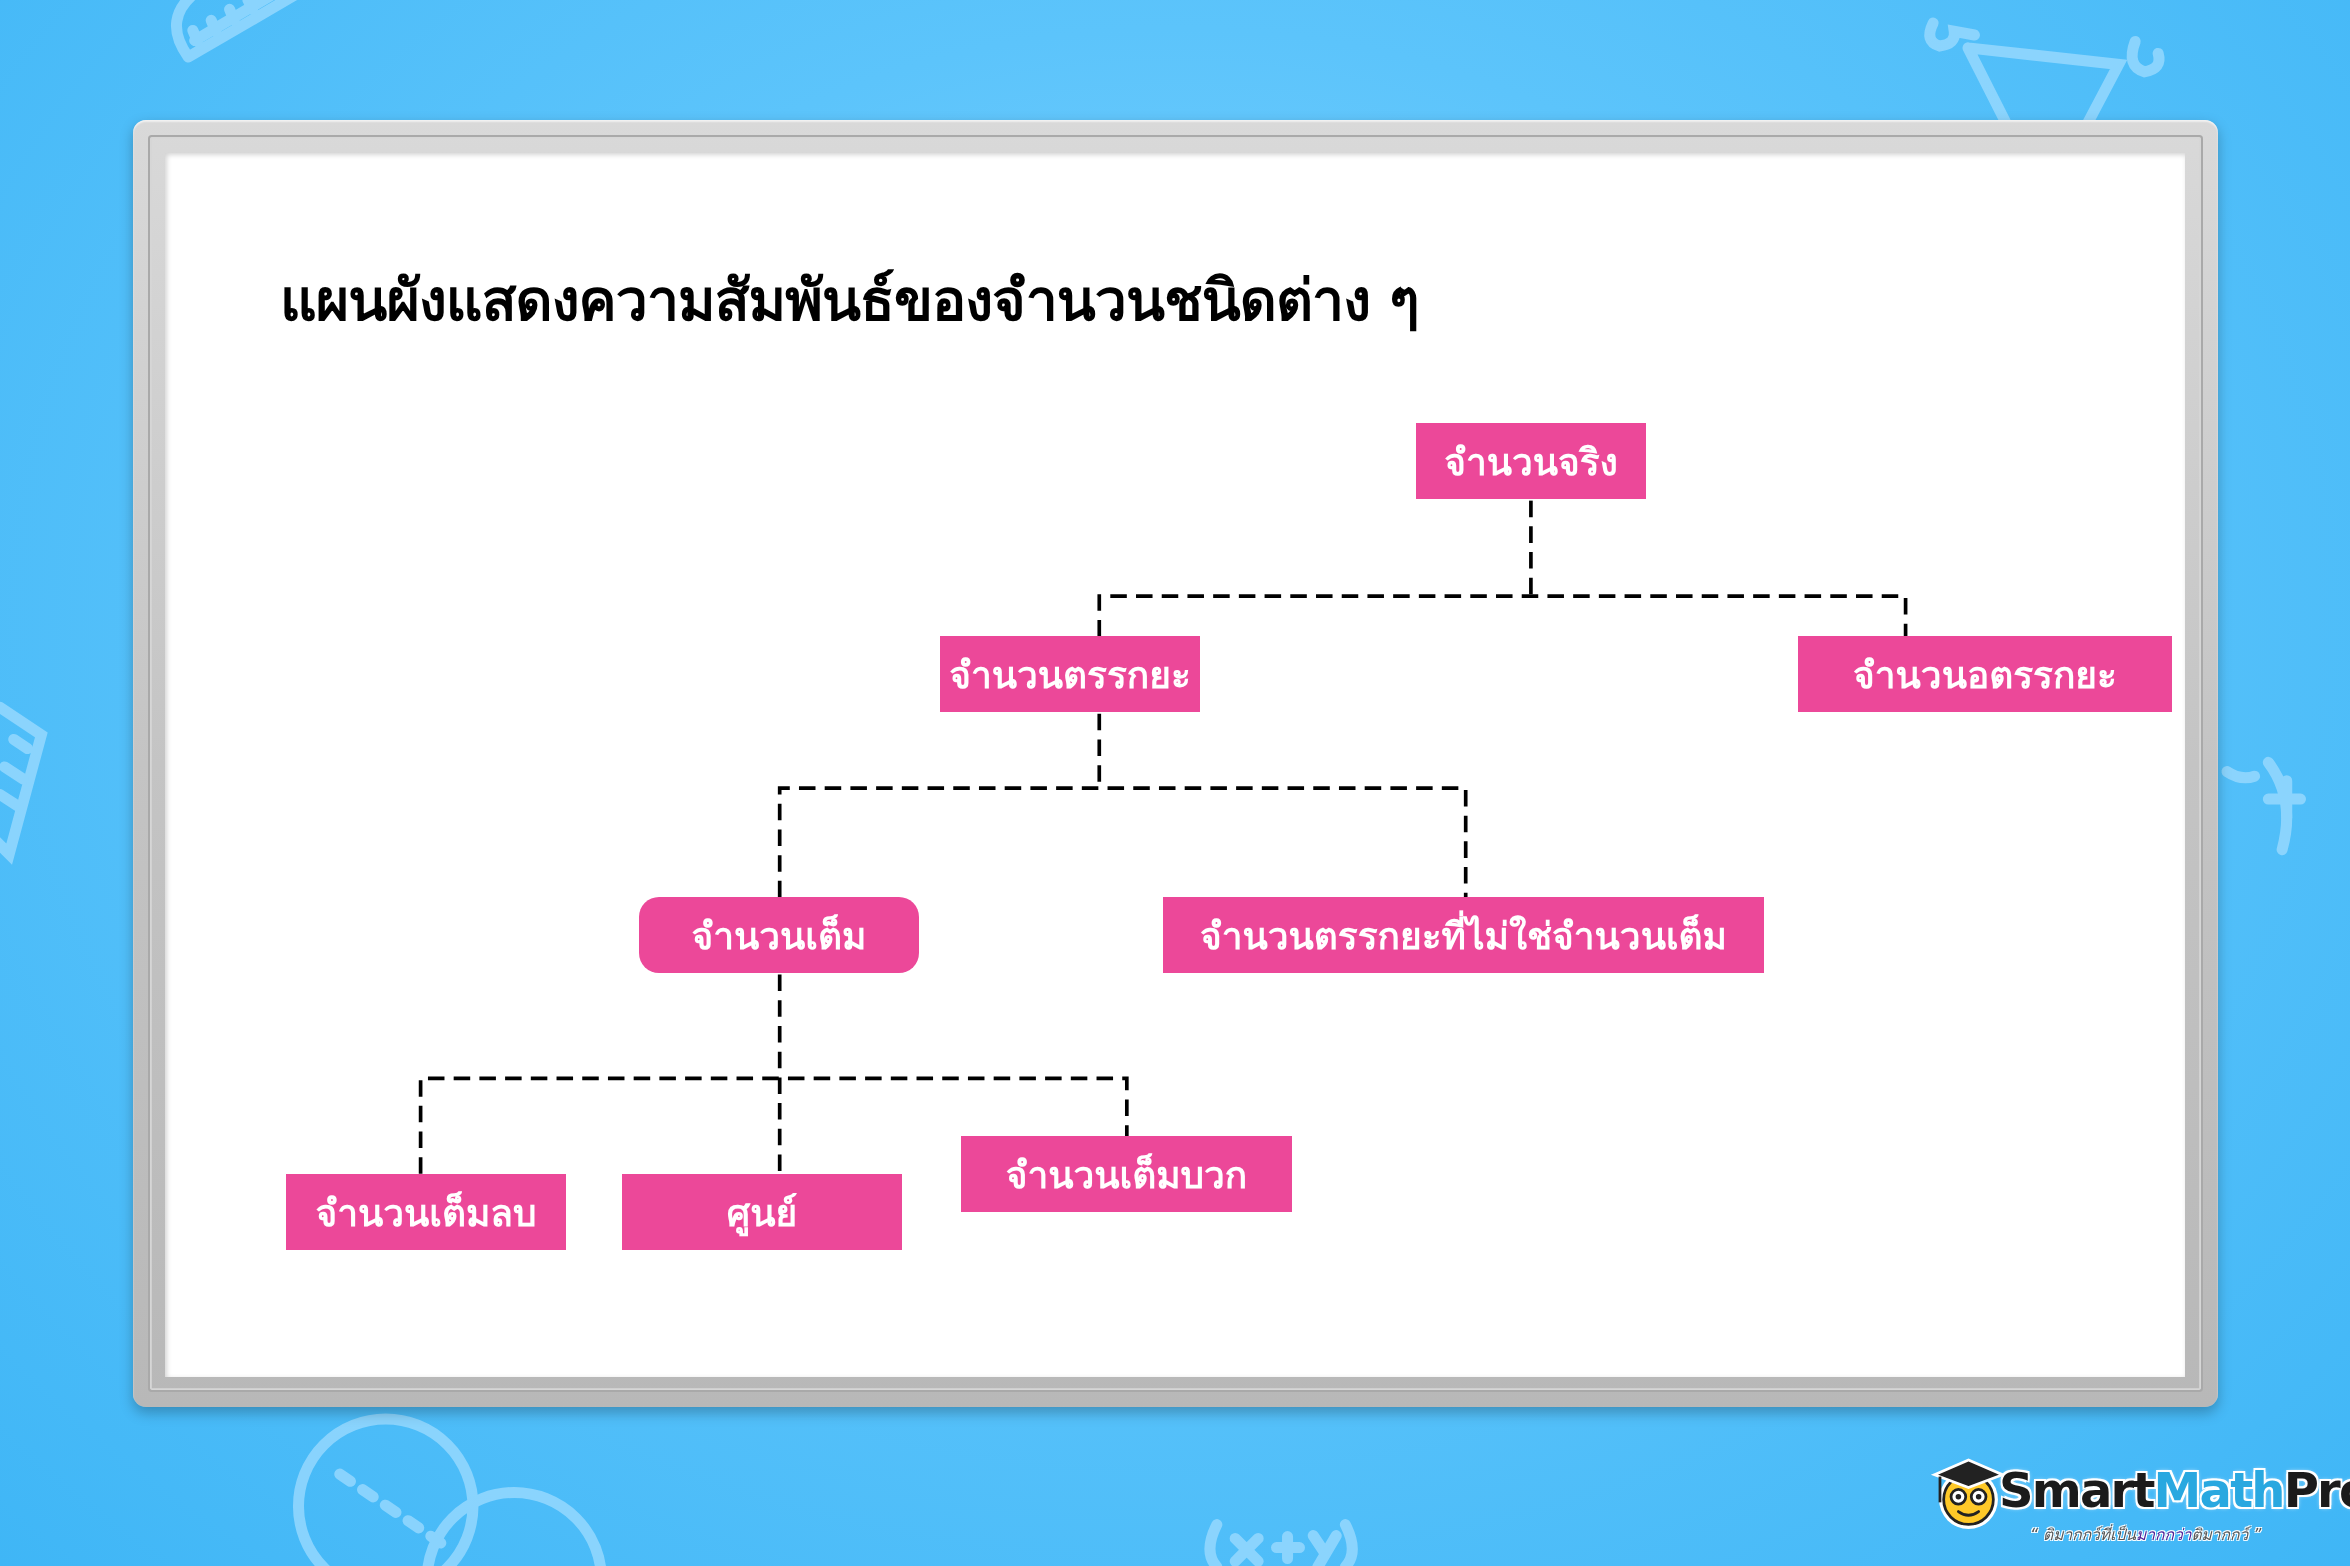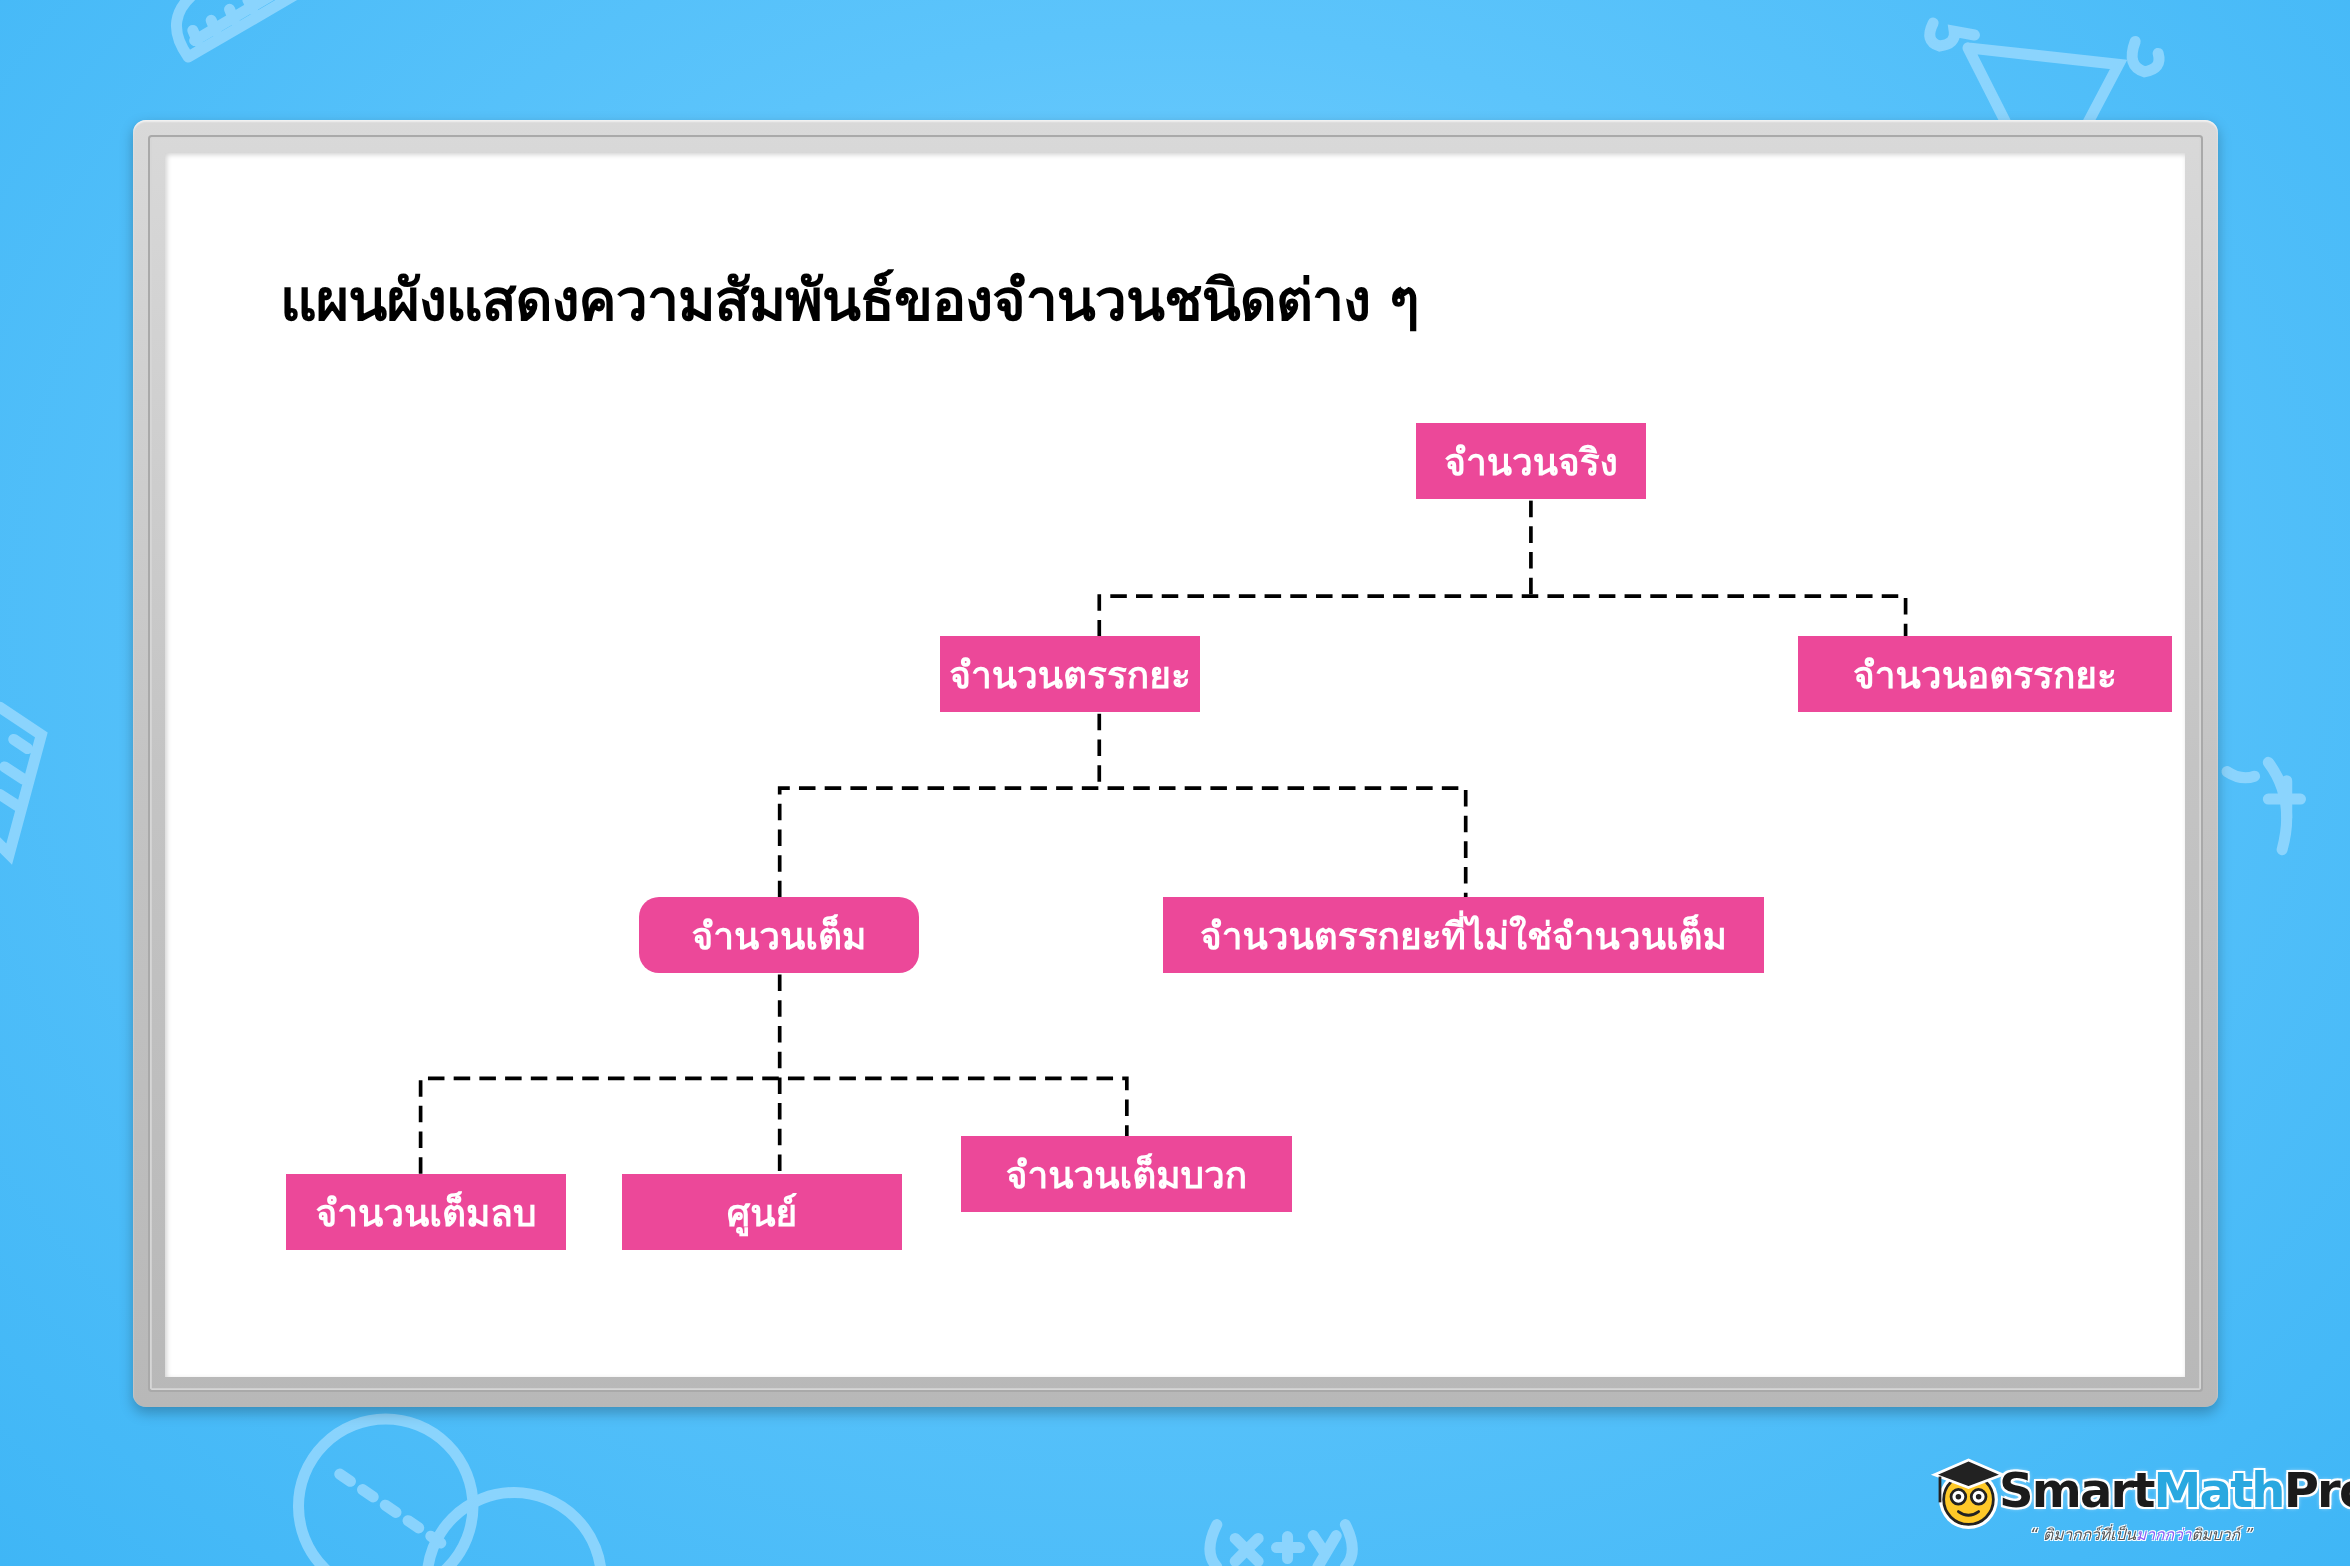--- a/index.html
+++ b/index.html
@@ -43,21 +43,21 @@
       font-weight: bold; font-size: 48px; letter-spacing: -1.8px; white-space: nowrap;
       -webkit-text-stroke: 0; text-shadow: 0 0 5.5px #fff, 0 0 2.8px #fff, 1.8px 1.8px 0 #fff, -1.8px -1.8px 0 #fff, 1.8px -1.8px 0 #fff, -1.8px 1.8px 0 #fff;
     }
     .logo-text .dark { color: #1b1b1b; }
     .logo-text .blue { color: #29a8e0; }
     .logo-tag {
       position: absolute; left: 103px; top: 73px; font-family: "DejaVu Sans", sans-serif;
       font-style: italic; font-size: 15.6px; color: #555; white-space: nowrap;
       text-shadow: 0.9px 0.9px 0 #fff, -0.9px -0.9px 0 #fff, 0.9px -0.9px 0 #fff, -0.9px 0.9px 0 #fff;
     }
-    .logo-tag .blue { color: #8b5cf6; }
+    .logo-tag .blue { color: #4c1d95; }
     .logo-face { position: absolute; left: 0; top: 0; width: 83px; height: 92px; }
   </style>
 </head>
 <body>
 
 <svg class="deco" viewBox="0 0 2560 1706">
   <g fill="none" stroke="#9fdcff" stroke-width="12" stroke-linecap="round" opacity="0.75">
 
     <g>
       <path d="M205 62 L320 -5 M205 62 Q175 20 215 -10"></path>
@@ -159,16 +159,16 @@
     <circle cx="34" cy="52" r="8" fill="#fff" stroke="#222" stroke-width="3"></circle>
     <circle cx="56" cy="52" r="8" fill="#fff" stroke="#222" stroke-width="3"></circle>
     <circle cx="34" cy="52" r="3" fill="#222"></circle>
     <circle cx="56" cy="52" r="3" fill="#222"></circle>
     <path d="M34 68 Q45 76 56 68" fill="none" stroke="#222" stroke-width="3" stroke-linecap="round"></path>
   </svg>
   <div class="logo-text">
     <span class="dark">Smart</span><span class="blue">Math</span><span class="dark">Pro</span>
   </div>
   <div class="logo-tag">
-    <span>“ ติมากกว์ที่เป็น</span><span class="blue">มากกว่า</span><span>ติมบวก์ ”</span>
+    <span>“ ติมากกว์ที่เป็น</span><span class="blue">มากกว่า</span><span>ติมากกว์ ”</span>
   </div>
 </div>
 
 
 </body></html>

